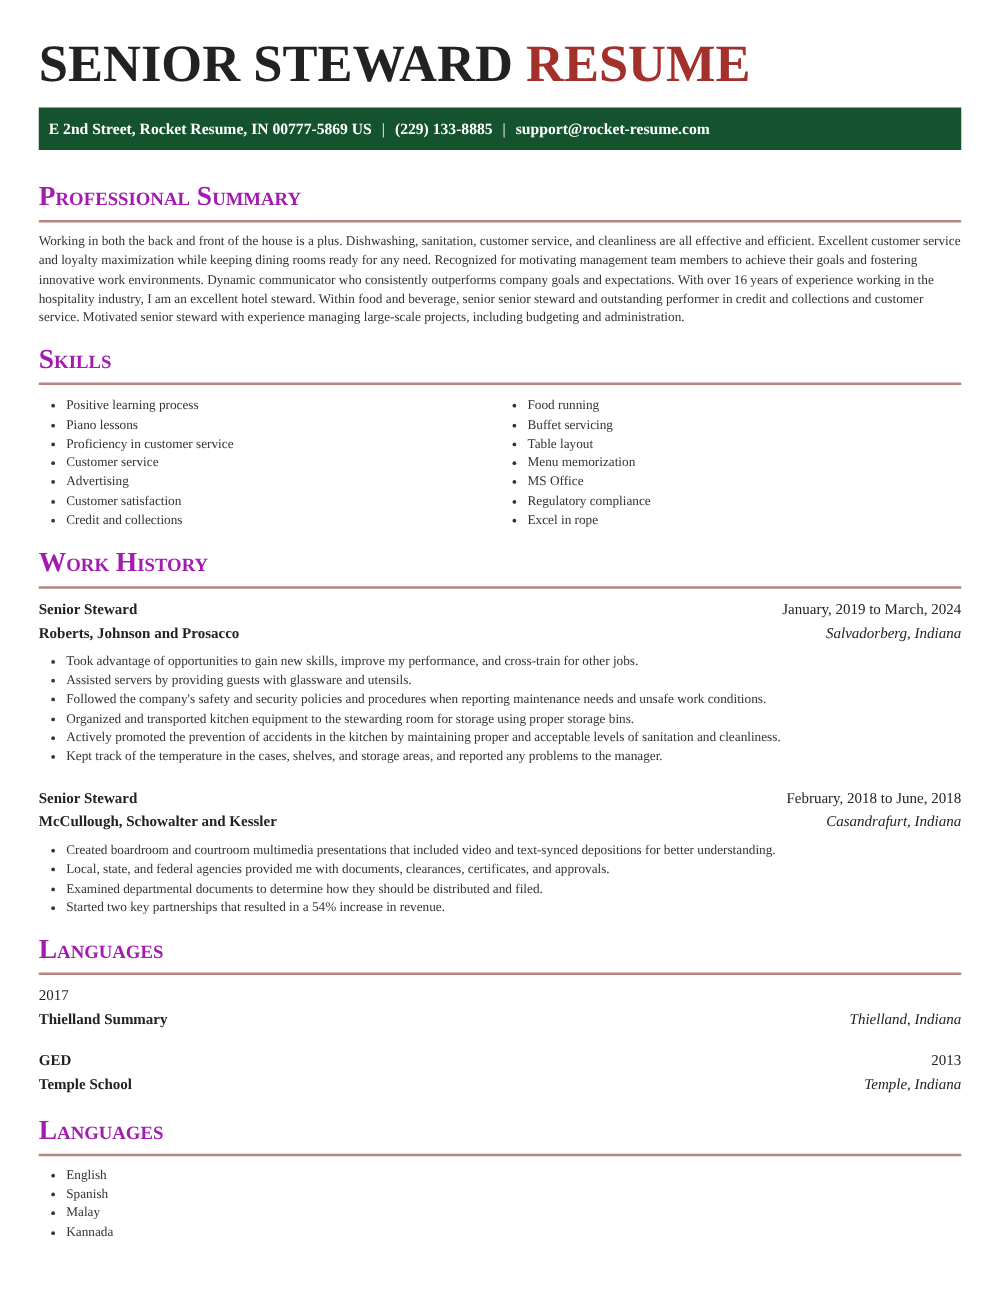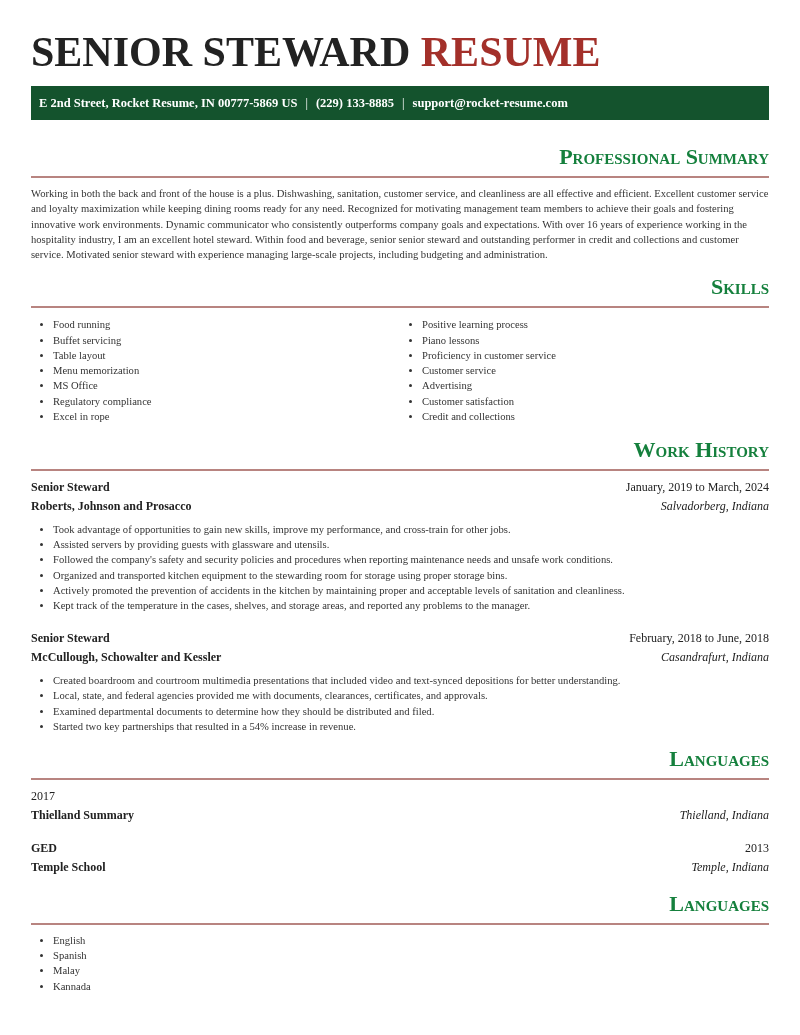--- a/index.html
+++ b/index.html
@@ -20,21 +20,21 @@
     background: #14532d; color: #ffffff;
     height: 34px; line-height: 34px;
     padding: 0 8px;
     font-size: 12.5px; font-weight: bold;
     white-space: nowrap;
   }
   .contact-bar .sep { padding: 0 8px; font-weight: normal; }
   .section-title {
     margin: 0;
     font-size: 22px; font-weight: bold; font-variant: small-caps;
-    color: #15803d; line-height: 26px; text-align: right;
+    color: #a21caf; line-height: 26px;
   }
   .rule { height: 2px; background: #b88480; margin-top: 6px; }
   .summary {
     margin: 8px 0 0 0;
     font-size: 10.6px; line-height: 15.3px; color: #333333;
   }
   .skills { display: flex; margin-top: 9px; }
   .skills ul { flex: 1; }
   ul.bullets {
     margin: 0; padding: 0 0 0 22px;
@@ -68,36 +68,36 @@
     <h2 class="section-title">Professional Summary</h2>
     <div class="rule"></div>
     <p class="summary">Working in both the back and front of the house is a plus. Dishwashing, sanitation, customer service, and cleanliness are all effective and efficient. Excellent customer service and loyalty maximization while keeping dining rooms ready for any need. Recognized for motivating management team members to achieve their goals and fostering innovative work environments. Dynamic communicator who consistently outperforms company goals and expectations. With over 16 years of experience working in the hospitality industry, I am an excellent hotel steward. Within food and beverage, senior senior steward and outstanding performer in credit and collections and customer service. Motivated senior steward with experience managing large-scale projects, including budgeting and administration.</p>
   </section>
 
   <section style="margin-top:12px;font-family:Liberation Serif, serif;">
     <h2 class="section-title">Skills</h2>
     <div class="rule"></div>
     <div class="skills">
       <ul class="bullets">
+        <li>Positive learning process</li>
+        <li>Piano lessons</li>
+        <li>Proficiency in customer service</li>
+        <li>Customer service</li>
+        <li>Advertising</li>
+        <li>Customer satisfaction</li>
+        <li>Credit and collections</li>
+      </ul>
+      <ul class="bullets">
         <li>Food running</li>
         <li>Buffet servicing</li>
         <li>Table layout</li>
         <li>Menu memorization</li>
         <li>MS Office</li>
         <li>Regulatory compliance</li>
         <li>Excel in rope</li>
-      </ul>
-      <ul class="bullets">
-        <li>Positive learning process</li>
-        <li>Piano lessons</li>
-        <li>Proficiency in customer service</li>
-        <li>Customer service</li>
-        <li>Advertising</li>
-        <li>Customer satisfaction</li>
-        <li>Credit and collections</li>
       </ul>
     </div>
   </section>
 
   <section style="margin-top:13px;">
     <h2 class="section-title">Work History</h2>
     <div class="rule"></div>
 
     <div class="job">
       <div class="row">

